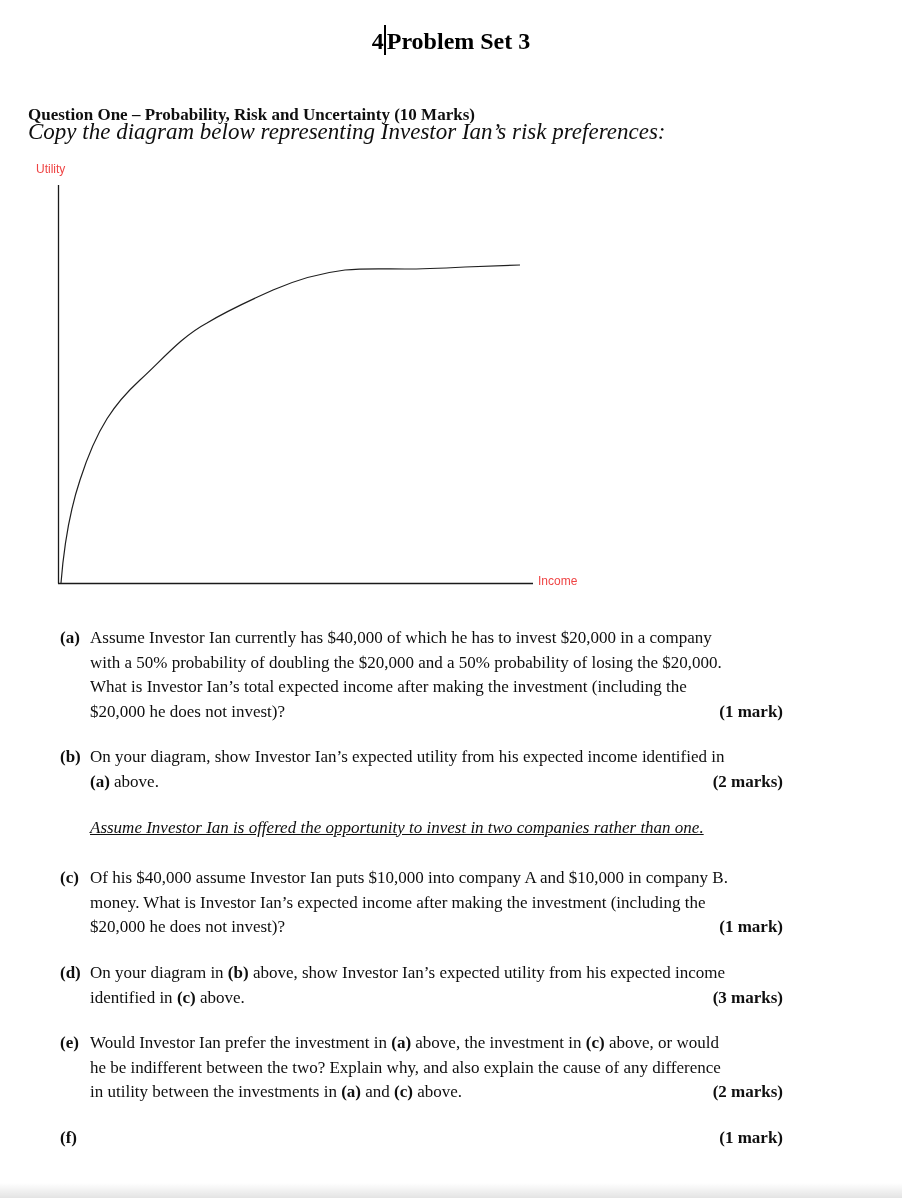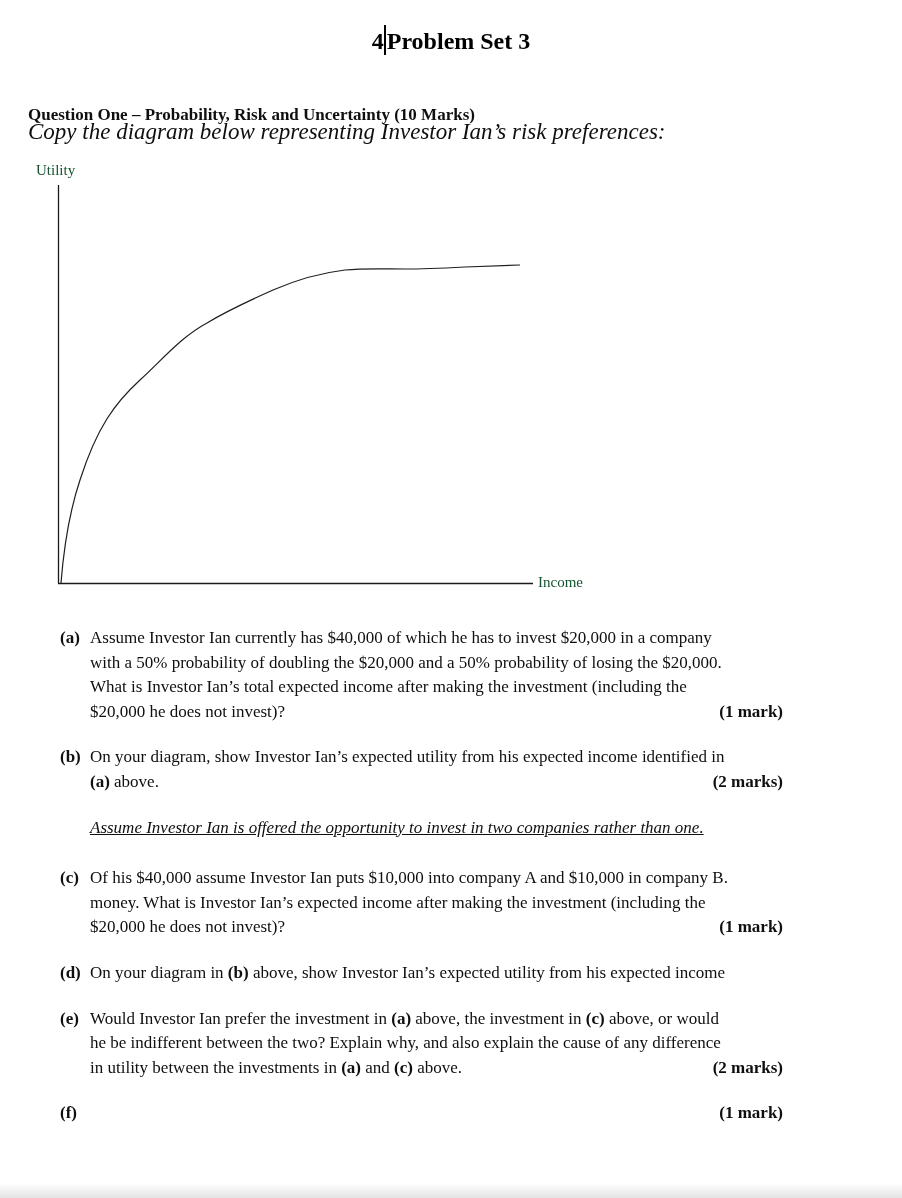--- a/index.html
+++ b/index.html
@@ -35,22 +35,22 @@
   }
   .intro {
     position: absolute; top: 119px; left: 28px;
     font-size: 23px; font-style: italic;
   }
 
   
   .diagram { position: absolute; top: 160px; left: 0; width: 650px; height: 450px; }
   .axis-label {
     position: absolute;
-    font-family: Liberation Serif, serif;
-    font-size: 15px; color: #14532d;
+    font-family: Liberation Sans, sans-serif;
+    font-size: 12px; color: #ef4444;
   }
   .y-label { left: 36px; top: 2px; }
   .x-label { left: 538px; top: 414px; }
   .plot { position: absolute; left: 0; top: 0; }
 
   
   .questions {
     position: absolute; top: 626px; left: 60px; width: 723px;
     font-size: 17px;
   }
@@ -122,20 +122,21 @@
       <div class="interlude">Assume Investor Ian is offered the opportunity to invest in two companies rather than one.</div>
       <div class="question">
         <span class="qlabel">(c)</span>
         <div class="qline"><span>Of his $40,000 assume Investor Ian puts $10,000 into company A and $10,000 in company B.</span></div>
         <div class="qline"><span>money. What is Investor Ian’s expected income after making the investment (including the</span></div>
         <div class="qline"><span>$20,000 he does not invest)?</span><span class="marks">(1 mark)</span></div>
       </div>
       <div class="question">
         <span class="qlabel">(d)</span>
         <div class="qline"><span>On your diagram in <b>(b)</b> above, show Investor Ian’s expected utility from his expected income</span></div>
+        <div class="qline"><span>identified in <b>(c)</b> above.</span><span class="marks">(3 marks)</span></div>
       </div>
       <div class="question">
         <span class="qlabel">(e)</span>
         <div class="qline"><span>Would Investor Ian prefer the investment in <b>(a)</b> above, the investment in <b>(c)</b> above, or would</span></div>
         <div class="qline"><span>he be indifferent between the two? Explain why, and also explain the cause of any difference</span></div>
         <div class="qline"><span>in utility between the investments in <b>(a)</b> and <b>(c)</b> above.</span><span class="marks">(2 marks)</span></div>
       </div>
       <div class="question">
         <span class="qlabel">(f)</span>
         <div class="qline"><span class="marks">(1 mark)</span></div>

